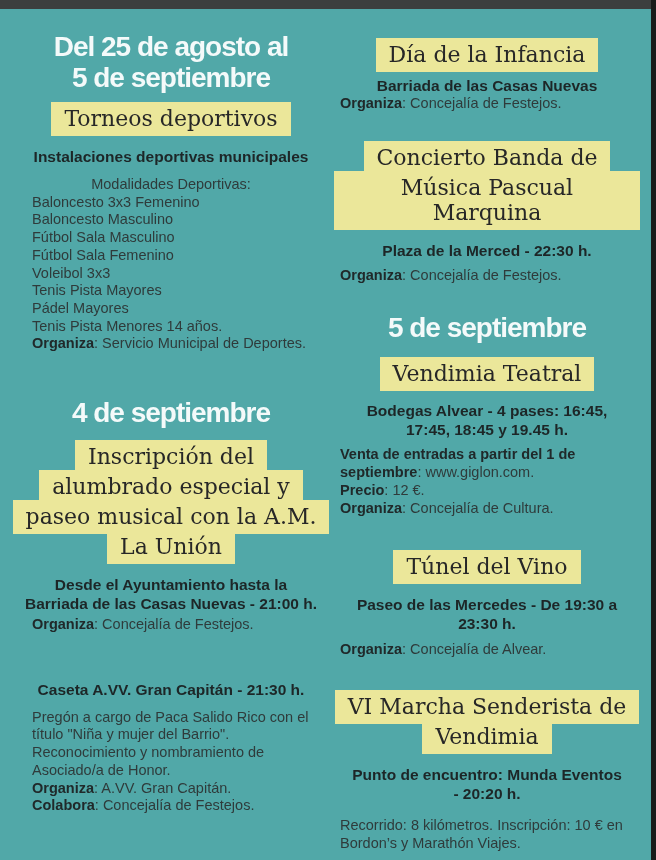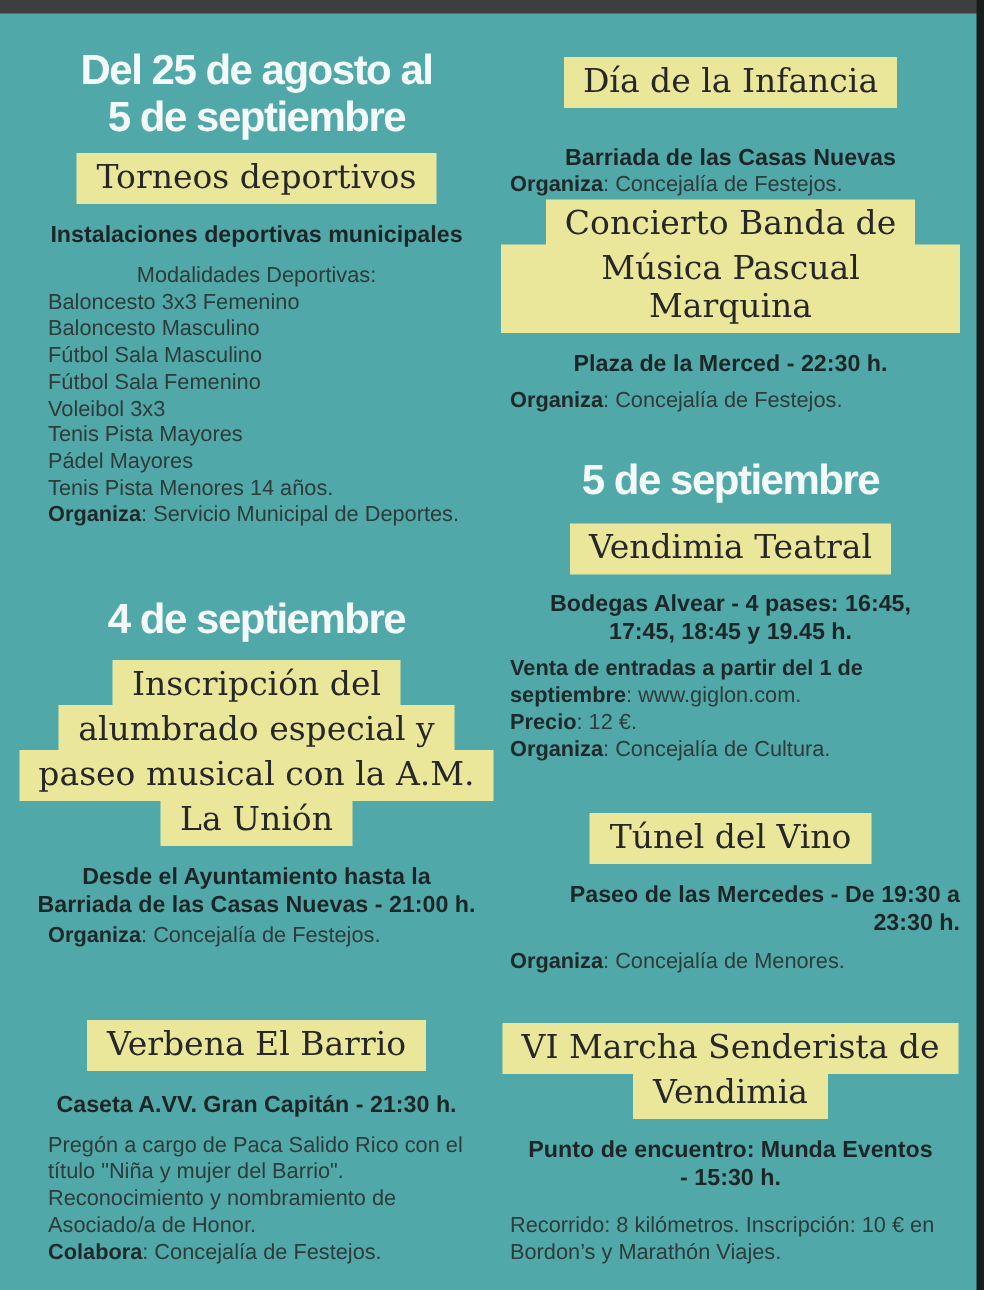--- a/index.html
+++ b/index.html
@@ -96,42 +96,40 @@
       <div class="mark-row"><span class="hl">paseo musical con la A.M.</span></div>
       <div class="mark-row"><span class="hl">La Unión</span></div>
       <div class="venue" style="margin-top:15px;text-align:center;">
         <div>Desde el Ayuntamiento hasta la</div>
         <div>Barriada de las Casas Nuevas - 21:00 h.</div>
       </div>
       <div class="body-block ml22" style="margin-top:3px;"><span class="b">Organiza</span><span>: Concejalía de Festejos.</span></div>
     </div>
 
     <div class="sec" style="margin-top:46px;">
-      <div class="mark-row">
-        <span class="hl">Verbena El Barrio</span>
-      </div>
       <div class="venue" style="margin-top:17px;">Caseta A.VV. Gran Capitán - 21:30 h.</div>
       <div class="body-block ml22" style="margin-top:10px;width:282px;">
         <div>Pregón a cargo de Paca Salido Rico con el título "Niña y mujer del Barrio". Reconocimiento y nombramiento de Asociado/a de Honor.</div>
+        <div><span class="b">Organiza</span><span>: A.VV. Gran Capitán.</span></div>
         <div><span class="b">Colabora</span><span>: Concejalía de Festejos.</span></div>
       </div>
     </div>
   </div>
 
   <div class="col col-right">
 
     <div class="sec" style="margin-top:29px;">
       <div class="mark-row">
         <span class="hl">Día de la Infancia</span>
       </div>
-      <div class="venue" style="margin-top:28px;">Barriada de las Casas Nuevas</div>
+      <div class="venue" style="margin-top:8px;">Barriada de las Casas Nuevas</div>
       <div class="body-block ml6" style="margin-top:0px;"><span class="b">Organiza</span><span>: Concejalía de Festejos.</span></div>
     </div>
 
-    <div class="sec" style="">
+    <div class="sec" style="margin-top:28px;">
       <div class="mark-row"><span class="hl">Concierto Banda de</span></div>
       <div class="mark-row"><span class="hl">Música Pascual Marquina</span></div>
       <div class="venue" style="margin-top:15px;">Plaza de la Merced - 22:30 h.</div>
       <div class="body-block ml6" style="margin-top:7px;"><span class="b">Organiza</span><span>: Concejalía de Festejos.</span></div>
     </div>
 
     <h2 class="date-h2" style="margin-top:28px;">5 de septiembre</h2>
 
     <div class="sec" style="margin-top:14px;">
       <div class="mark-row">
@@ -145,33 +143,33 @@
         <div><span class="b">Venta de entradas a partir del 1 de septiembre</span><span>: www.giglon.com.</span></div>
         <div><span class="b">Precio</span><span>: 12 €.</span></div>
         <div><span class="b">Organiza</span><span>: Concejalía de Cultura.</span></div>
       </div>
     </div>
 
     <div class="sec" style="margin-top:33px;">
       <div class="mark-row">
         <span class="hl">Túnel del Vino</span>
       </div>
-      <div class="venue" style="margin-top:15px;text-align:right;">
+      <div class="venue" style="margin-top:15px;">
         <div>Paseo de las Mercedes - De 19:30 a</div>
         <div>23:30 h.</div>
       </div>
-      <div class="body-block ml6" style="margin-top:8px;"><span class="b">Organiza</span><span>: Concejalía de Menores.</span></div>
+      <div class="body-block ml6" style="margin-top:8px;"><span class="b">Organiza</span><span>: Concejalía de Alvear.</span></div>
     </div>
 
     <div class="sec" style="margin-top:31px;">
       <div class="mark-row"><span class="hl">VI Marcha Senderista de</span></div>
       <div class="mark-row"><span class="hl">Vendimia</span></div>
       <div class="venue" style="margin-top:15px;">
         <div>Punto de encuentro: Munda Eventos</div>
-        <div>- 15:30 h.</div>
+        <div>- 20:20 h.</div>
       </div>
       <div class="body-block ml6" style="margin-top:14px;width:298px;">
         <div>Recorrido: 8 kilómetros. Inscripción: 10 € en Bordon’s y Marathón Viajes.</div>
 
       </div>
     </div>
   </div>
 </div>
 
 </body></html>

